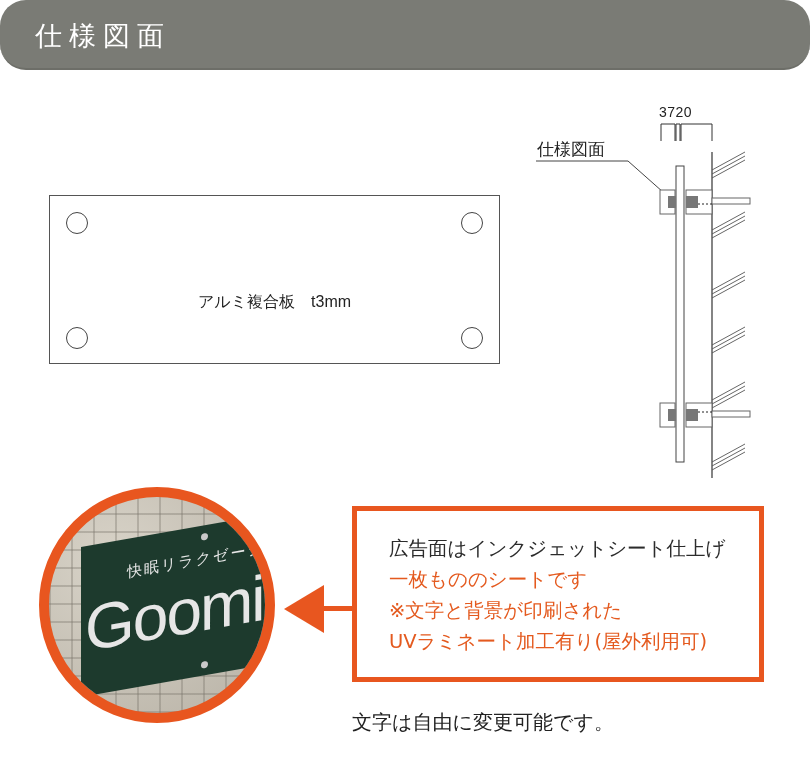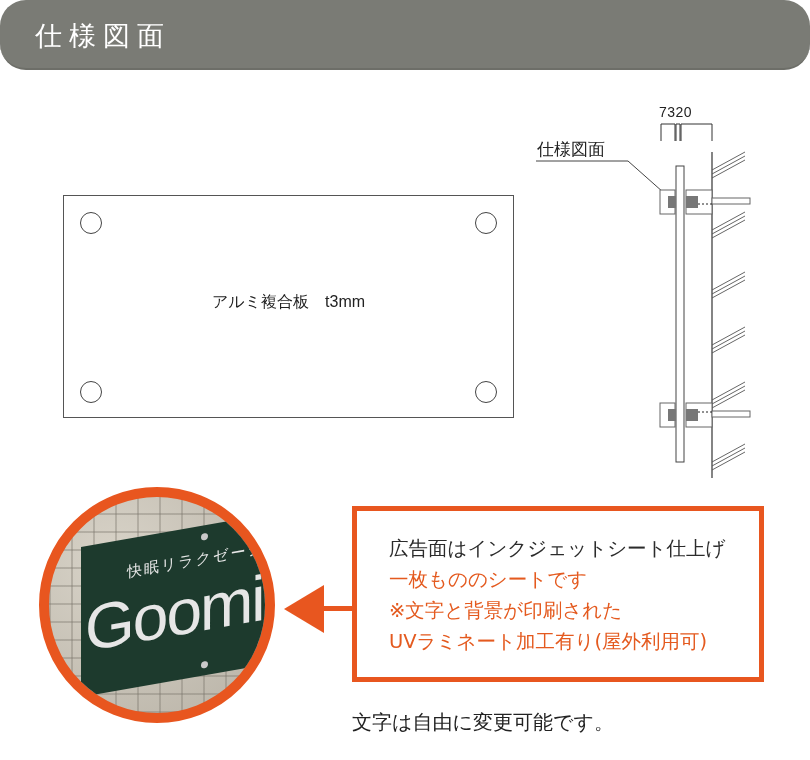--- a/index.html
+++ b/index.html
@@ -2,21 +2,21 @@
 <html><head>
   <meta charset="utf-8">
   <style>
     * { margin:0; padding:0; box-sizing:border-box; }
     body { width:810px; height:760px; background:#ffffff; position:relative; overflow:hidden;
            font-family:"DejaVu Sans", sans-serif; color:#222; }
     .header { position:absolute; left:0; top:0; width:810px; height:70px; background:#7a7b75;
               border-bottom:2px solid #6d6e68;border-radius:26px; }
     .header-title { position:absolute; left:35px; top:18px; font-size:27px; letter-spacing:7px;
                     color:#ffffff; font-weight:normal; }
-    .panel { position:absolute; left:63px; top:195px; width:451px; height:223px;
+    .panel { position:absolute; left:49px; top:195px; width:451px; height:169px;
              border:1.5px solid #555; background:#fff; }
     .hole { position:absolute; width:22px; height:22px; border:1px solid #444; border-radius:50%; background:#fff; }
     .panel-label { position:absolute; left:0; right:0; top:96px; text-align:center; font-size:16px;
                    font-family:"Liberation Sans", sans-serif; color:#222; }
     .side-svg { position:absolute; left:530px; top:100px; }
     .dim { position:absolute; left:659px; top:104px; font-size:14px; font-family:"Liberation Sans", sans-serif; letter-spacing:0.5px; color:#222; }
     .screw-label { position:absolute; left:537px; top:138px; font-size:17px; font-family:"Liberation Sans", sans-serif; color:#222; }
     .photo { position:absolute; left:39px; top:487px; width:236px; height:236px; border-radius:50%;
              border:10px solid #e8561f; overflow:hidden;
              background:
@@ -47,21 +47,21 @@
 </div>
 
 <div class="panel">
   <div class="hole" style="left:16px; top:16px;"></div>
   <div class="hole" style="right:16px; top:16px;"></div>
   <div class="hole" style="left:16px; bottom:14px;"></div>
   <div class="hole" style="right:16px; bottom:14px;"></div>
   <div class="panel-label">アルミ複合板　t3mm</div>
 </div>
 
-<div class="dim">7320</div>
+<div class="dim">3720</div>
 <div class="screw-label">仕様図面</div>
 <svg class="side-svg" width="260" height="380" viewBox="530 100 260 380">
 
   <g stroke="#333" stroke-width="1" fill="none">
     <path d="M661 141 V124 H675 V141"></path>
     <path d="M676 141 V124 H680 V141"></path>
     <path d="M681 141 V124 H712 V141"></path>
   </g>
 
   <path d="M536 161 H628 L672 200" stroke="#444" stroke-width="1" fill="none"></path>

